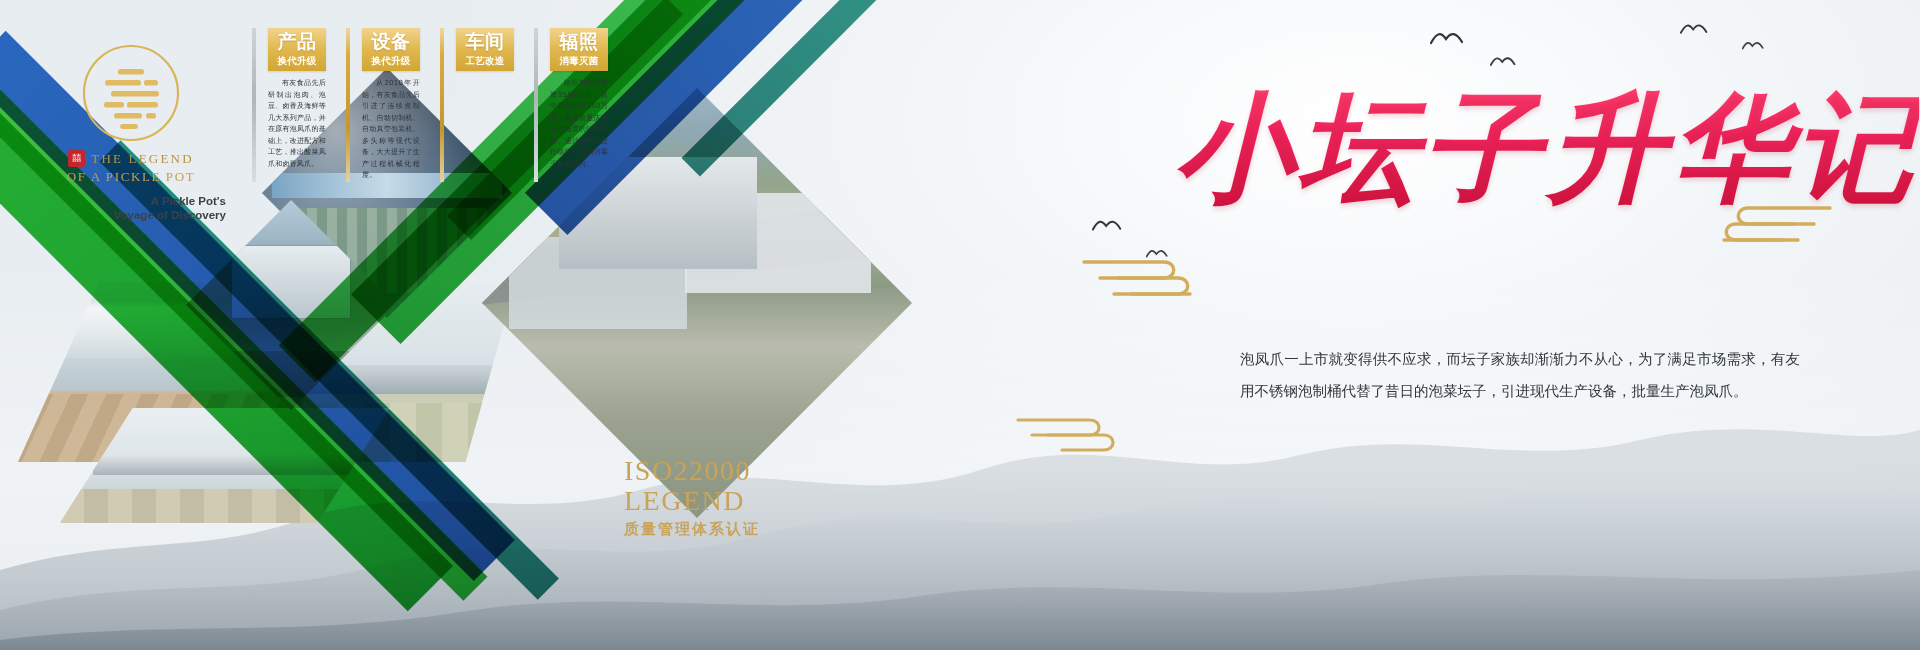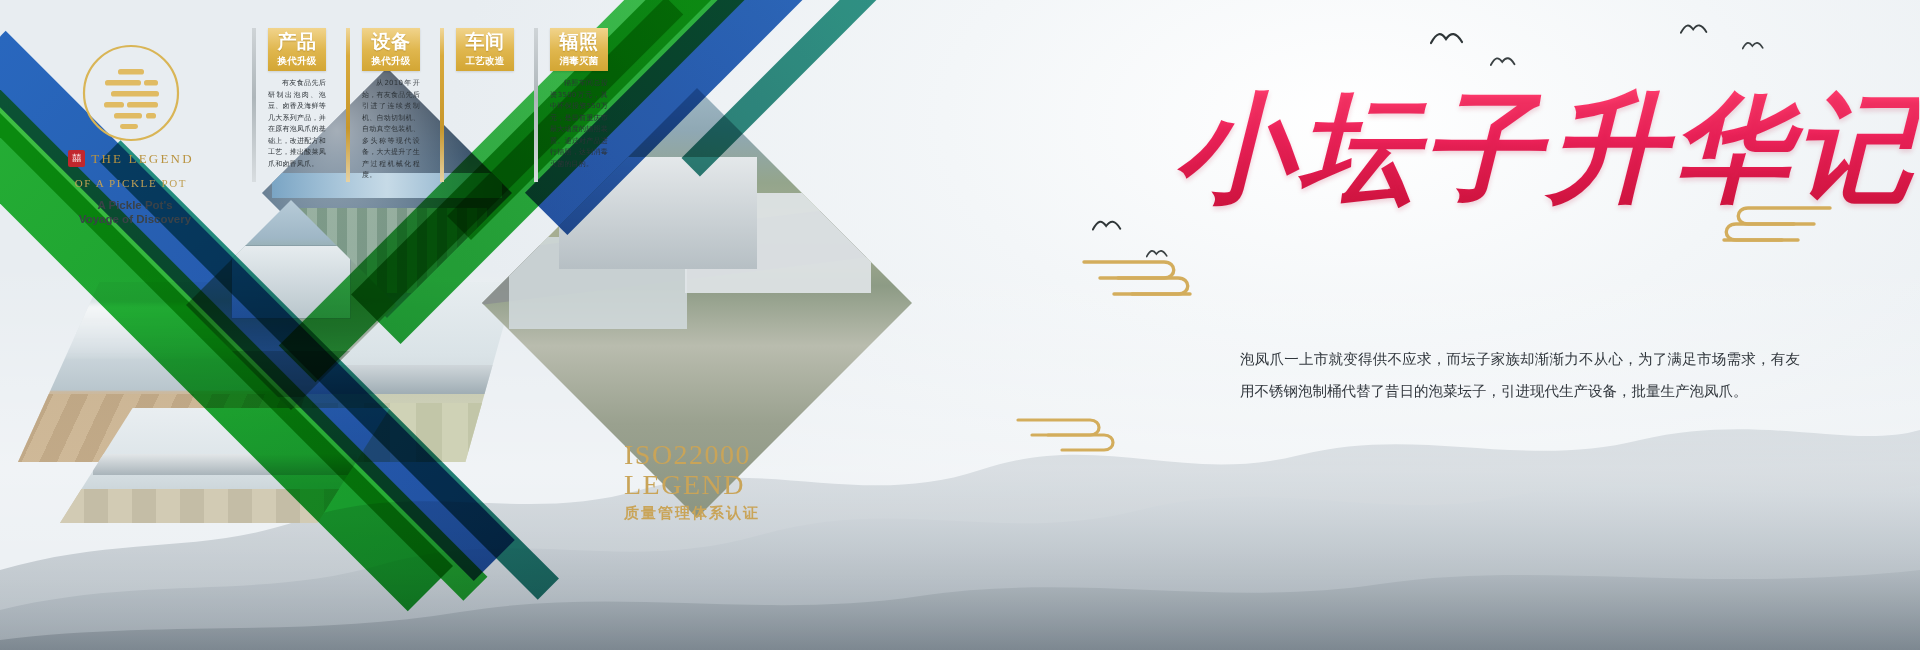--- a/index.html
+++ b/index.html
@@ -157,32 +157,32 @@
   .stamp{
     width:17px;height:17px;background:#c2272d;border-radius:2px;
     display:flex;align-items:center;justify-content:center;
     color:#fff;font-size:9px;line-height:1;font-family:"DejaVu Sans",sans-serif;
   }
   .legend-en{
     font-family:"Liberation Serif","DejaVu Serif",serif;
     font-size:13px;letter-spacing:2.2px;color:#b9933f;
   }
   .legend-en2{
-    margin-top:10px;font-family:"Liberation Serif","DejaVu Serif",serif;
-    font-size:11px;letter-spacing:1.6px;color:#c0a055;
+    margin-top:2px;font-family:"Liberation Serif","DejaVu Serif",serif;
+    font-size:13px;letter-spacing:1.6px;color:#c0a055;
   }
   .brand-cn{
     margin-top:13px;font-size:27px;line-height:30px;font-weight:bold;color:#2b3136;
     letter-spacing:1px;text-shadow:0 1px 0 rgba(255,255,255,.7);
   }
   .brand-cn .l2{display:block;margin-top:2px;}
-  .brand-en{margin-top:9px;font-size:11.5px;line-height:14px;font-weight:bold;color:#3a4248;text-align:center;padding-left:8px;}
-
-  
-  .iso{position:absolute;left:624px;top:440px;z-index:9;text-align:left;}
+  .brand-en{margin-top:9px;font-size:11.5px;line-height:14px;font-weight:bold;color:#3a4248;text-align:right;padding-left:8px;}
+
+  
+  .iso{position:absolute;left:624px;top:456px;z-index:9;text-align:left;}
   .iso-l1,.iso-l2{
     font-family:"Liberation Serif","DejaVu Serif",serif;
     font-size:28px;line-height:30px;color:#c9a458;letter-spacing:1.5px;
   }
   .iso-cn{margin-top:4px;font-size:15px;line-height:18px;font-weight:bold;color:#c9a458;letter-spacing:2px;}
 
   
   .title-cal{
     position:absolute;left:1175px;top:88px;z-index:9;
     font-family:"DejaVu Serif","Liberation Serif",serif;

